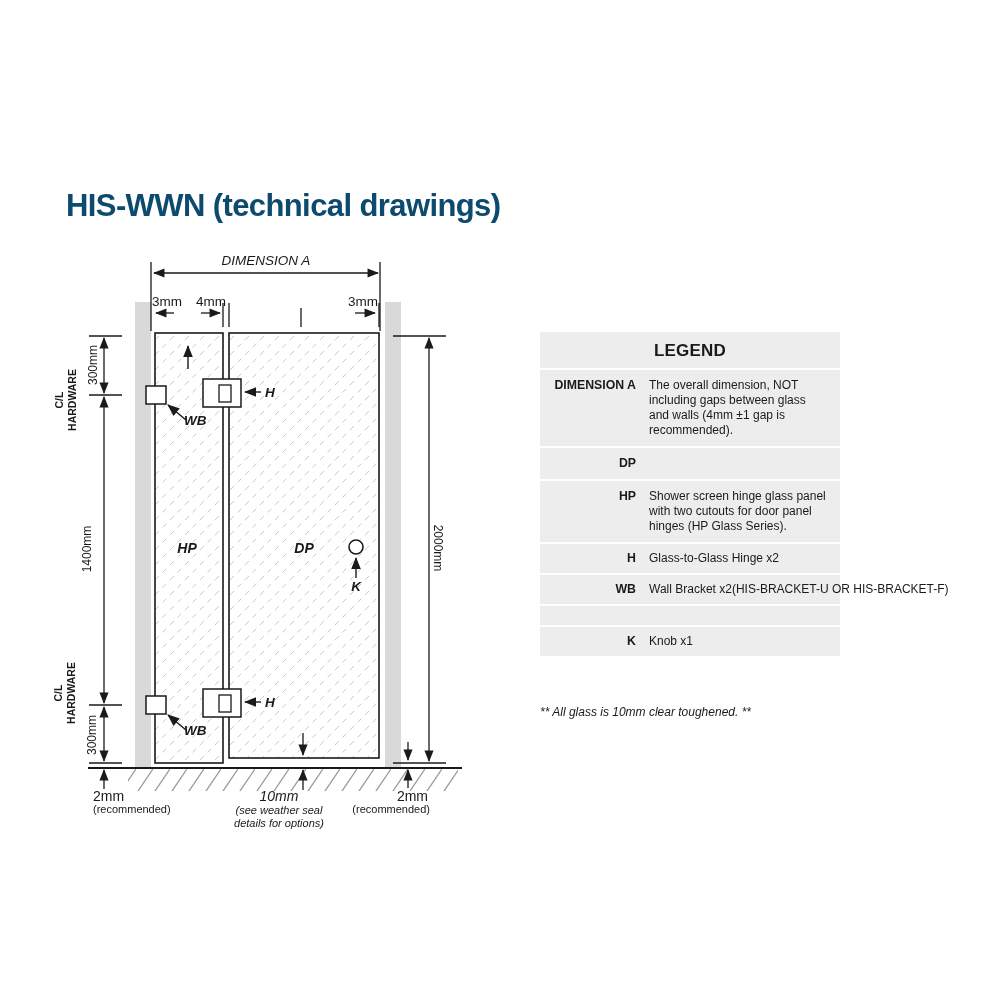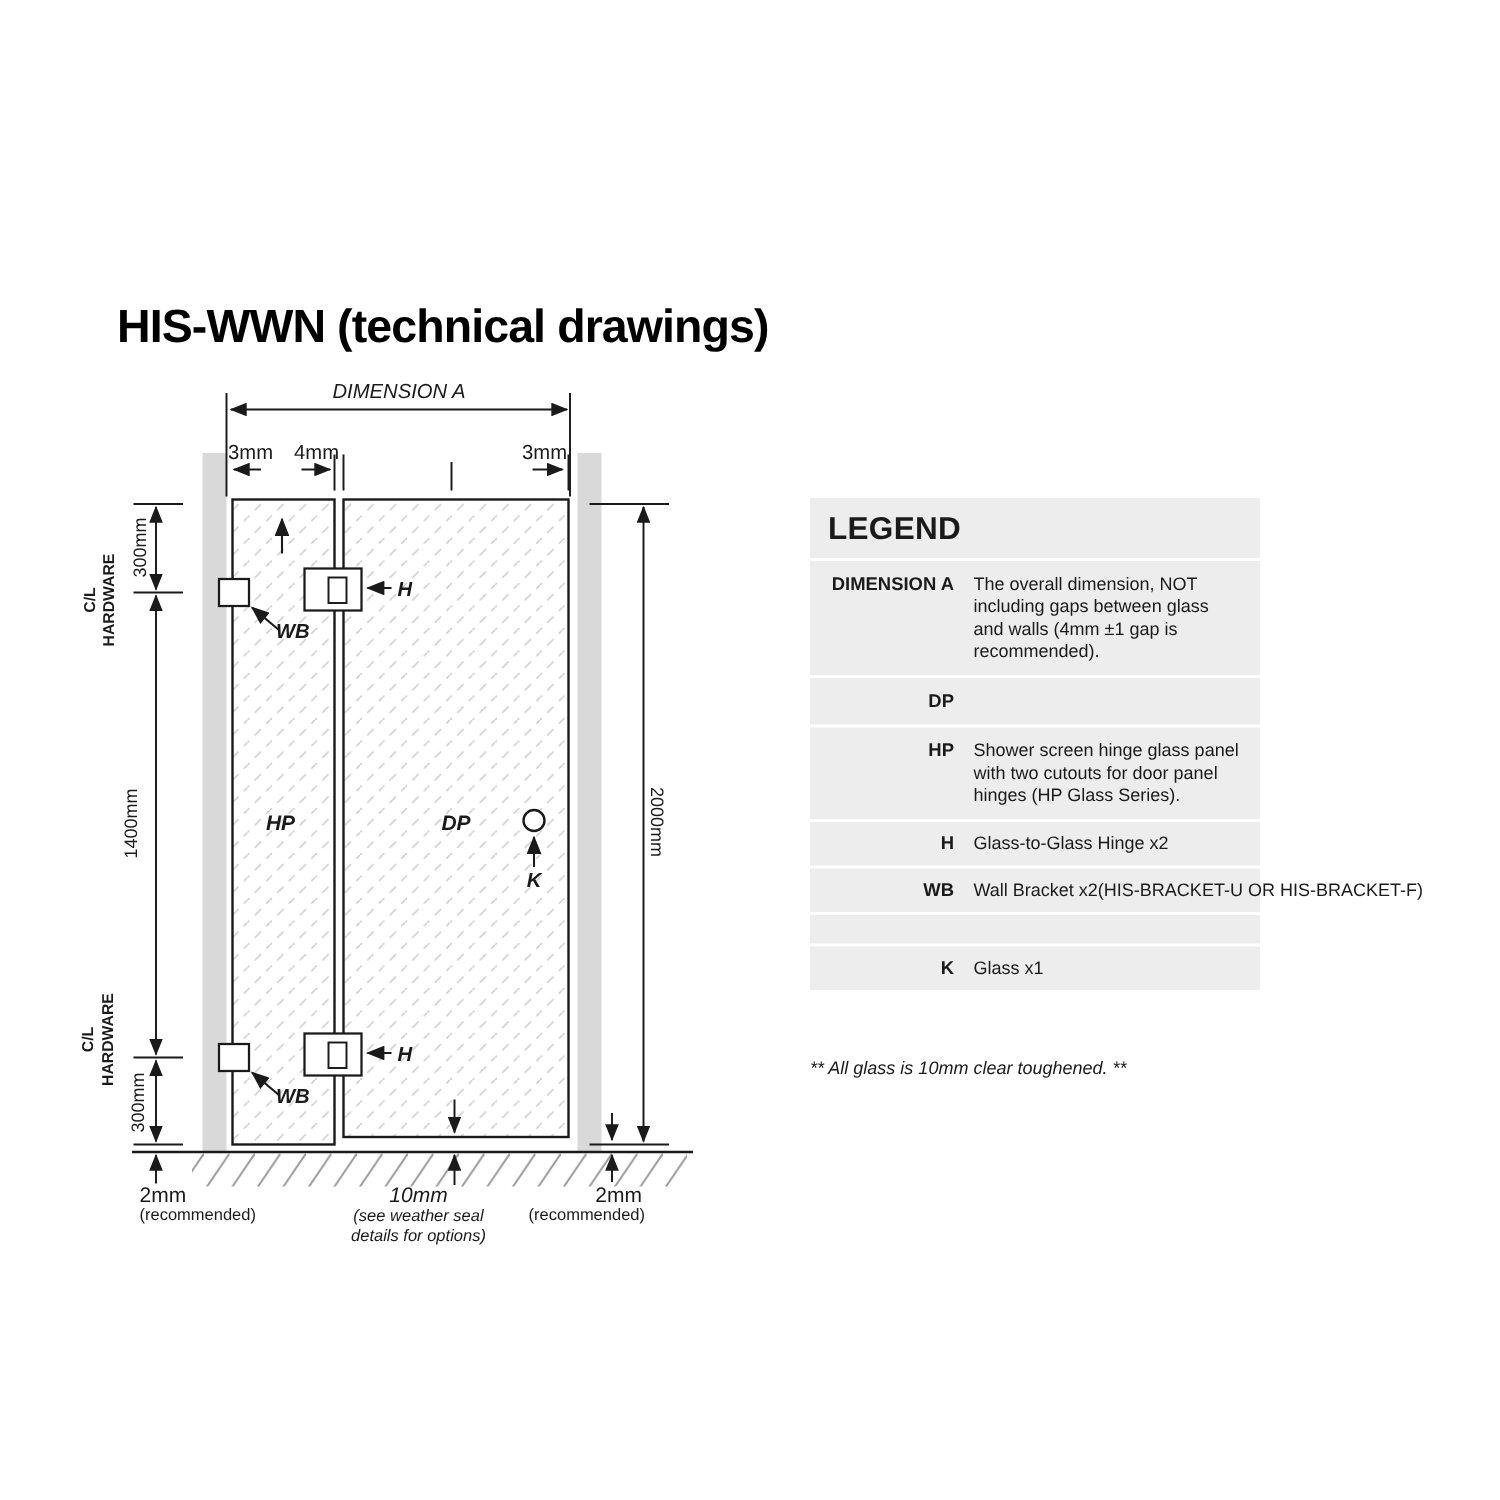--- a/index.html
+++ b/index.html
@@ -1,31 +1,31 @@
 <!DOCTYPE html>
 <html><head>
 <meta charset="utf-8">
 <style>
   html,body { margin:0; padding:0; }
   body {
     width:1000px; height:1000px; position:relative; background:#ffffff;
     font-family:"Liberation Sans", sans-serif; color:#1a1a1a; overflow:hidden;
   }
   .title {
-    position:absolute; left:62px; top:186px; margin:16px;
-    font-size:31px; line-height:1; font-weight:bold; letter-spacing:-0.6px; color:#000000;
+    position:absolute; left:62px; top:186px; margin:4px;
+    font-size:31px; line-height:1; font-weight:bold; letter-spacing:-0.6px; color:#0c4a6e;
   }
   .drawing-svg { position:absolute; left:50px; top:245px; }
 
   .legend {
     position:absolute; left:540px; top:332px; width:300px;
     background:#ededed;
   }
   .legend-header {
-    font-size:21px; font-weight:bold; padding:9px 12px 7px 12px; letter-spacing:0.2px;
+    font-size:17px; font-weight:bold; padding:9px 12px 7px 12px; letter-spacing:0.2px;text-align:center;
   }
   .legend-row { display:flex; border-top:2px solid #ffffff; padding:7px 0; }
   .legend-row.tall { padding:8px 0; }
   .legend-row.empty-row { height:9px; padding:5px 0; }
   .legend-key {
     flex:0 0 96px; width:96px; text-align:right; font-weight:bold;
     font-size:12.3px; line-height:15px; padding-right:13px;
   }
   .legend-desc {
     flex:1; font-size:12px; line-height:15px; white-space:pre-line;
@@ -204,17 +204,17 @@
     <div class="legend-desc nowrap">Wall Bracket x2(HIS-BRACKET-U OR HIS-BRACKET-F)</div>
   </div>
 
   <div class="legend-row empty-row">
     <div class="legend-key"></div>
     <div class="legend-desc"></div>
   </div>
 
   <div class="legend-row">
     <div class="legend-key">K</div>
-    <div class="legend-desc">Glass x1</div>
+    <div class="legend-desc">Knob x1</div>
   </div>
 </div>
 
 <div class="legend-footnote">** All glass is 10mm clear toughened. **</div>
 
 </body></html>

